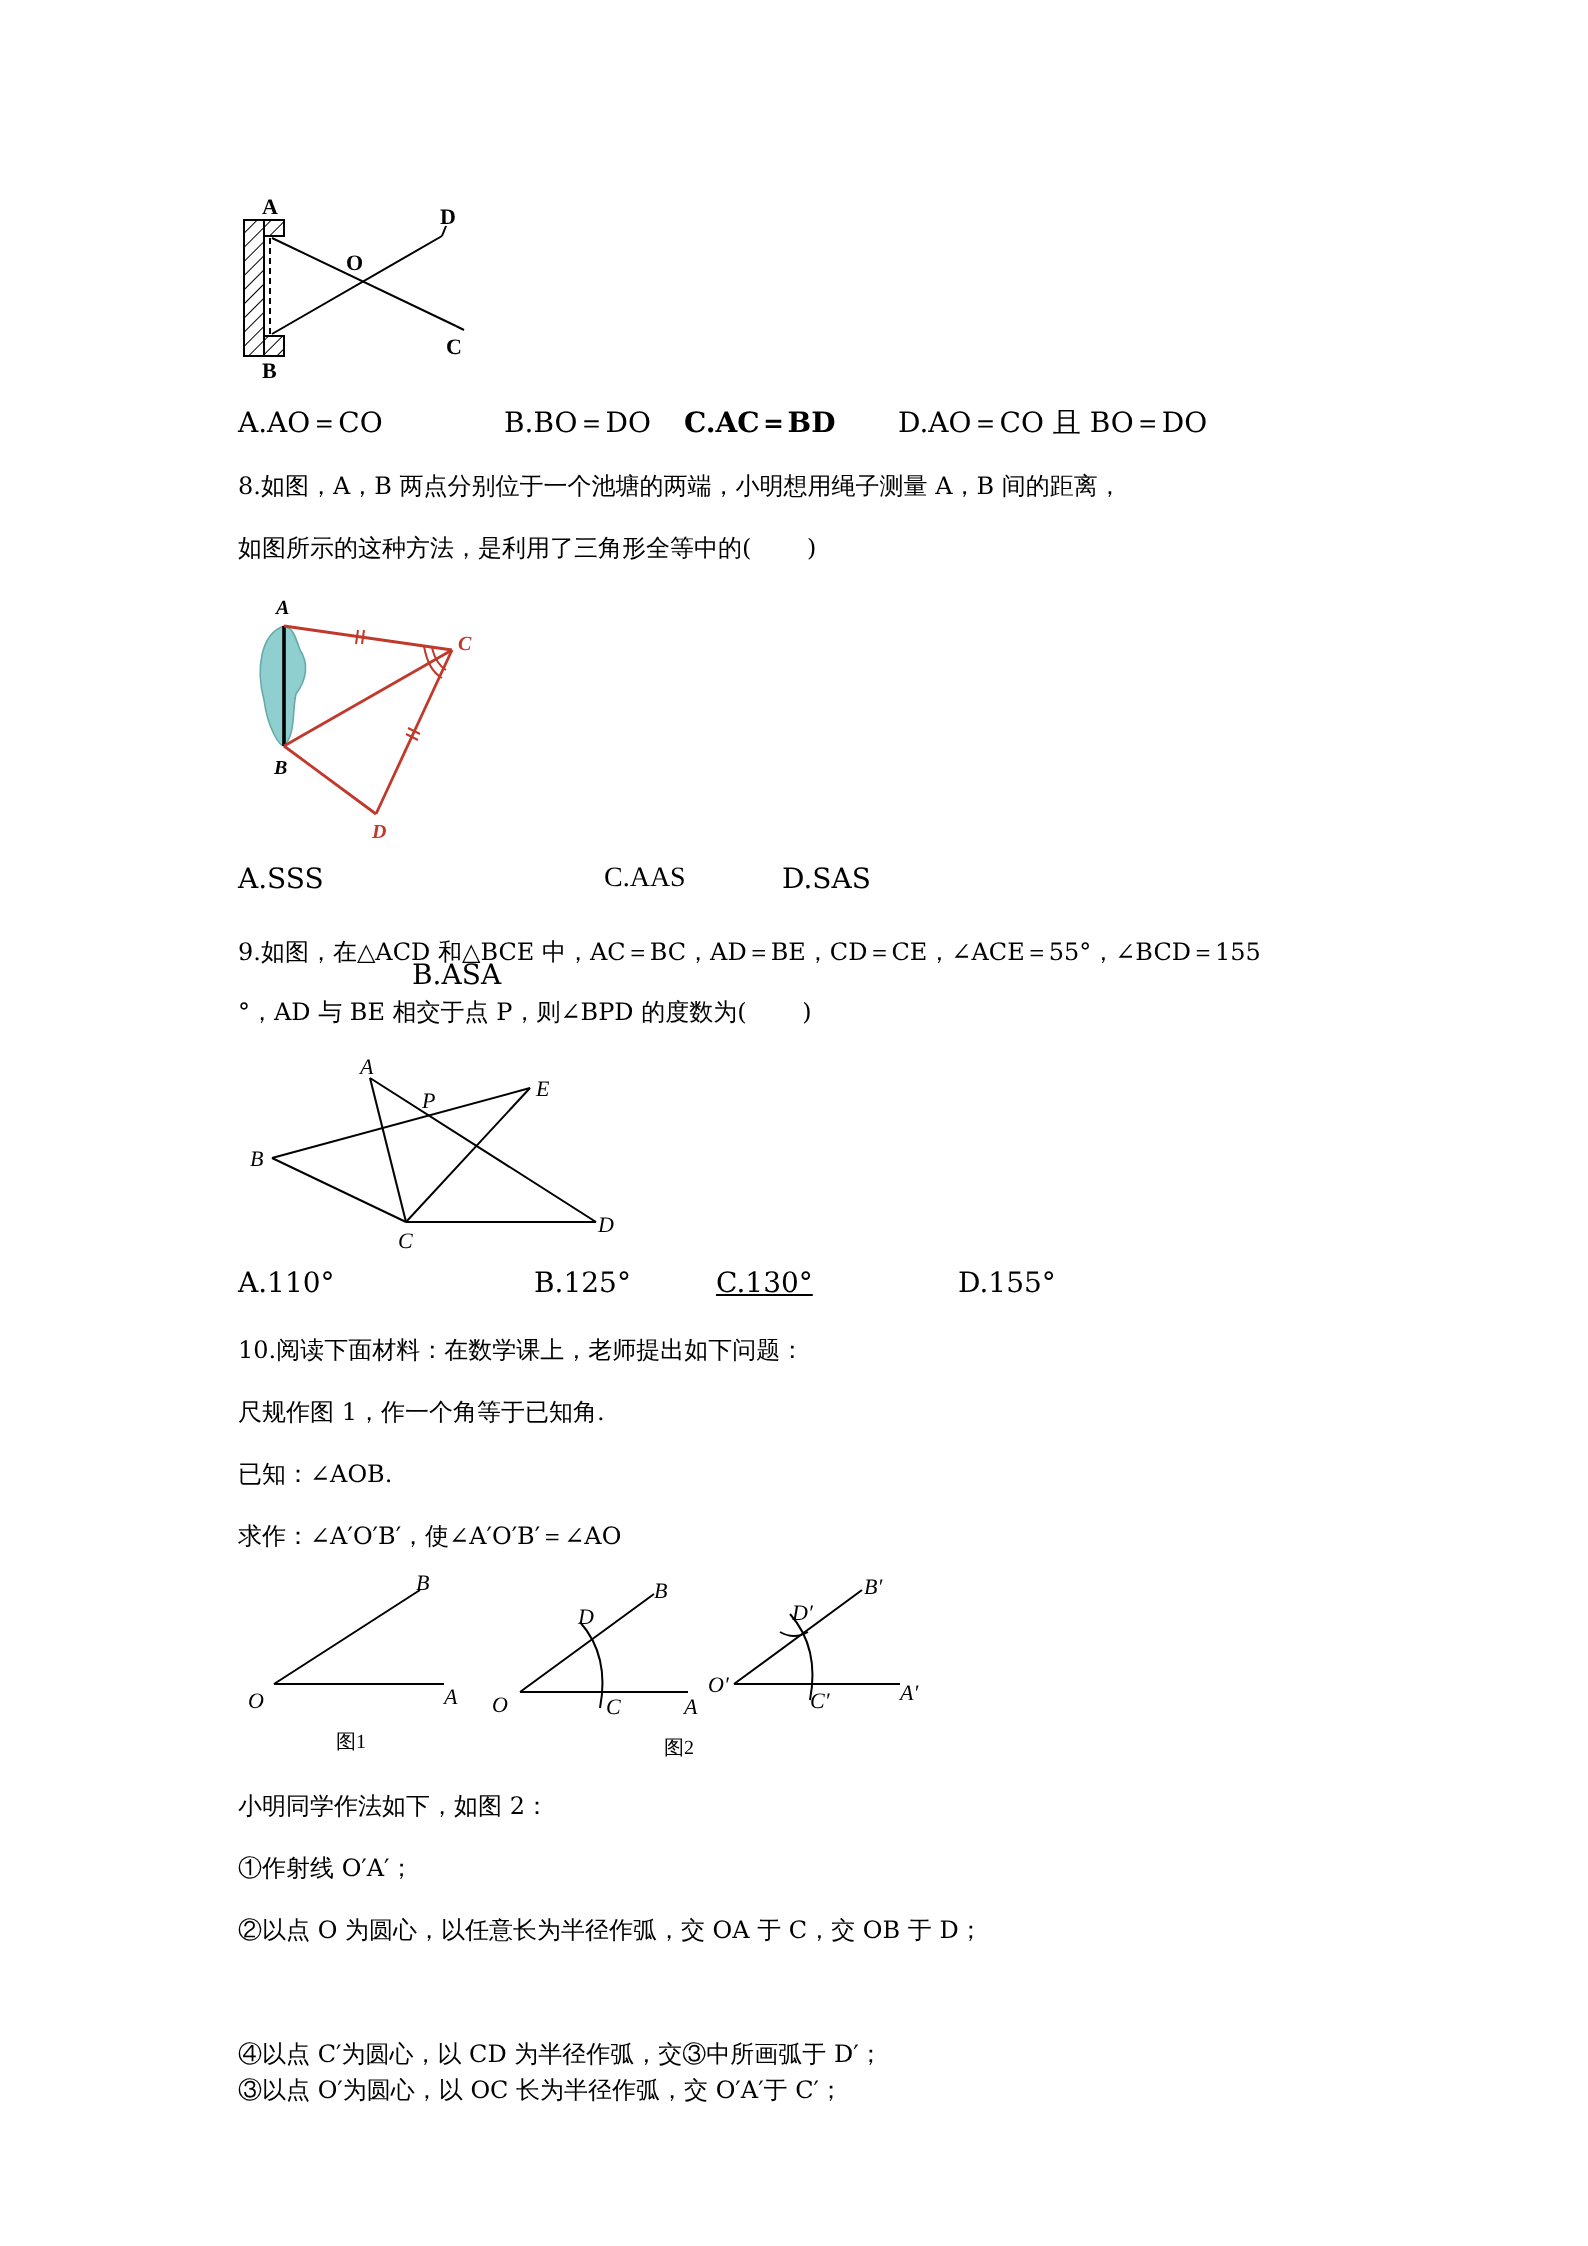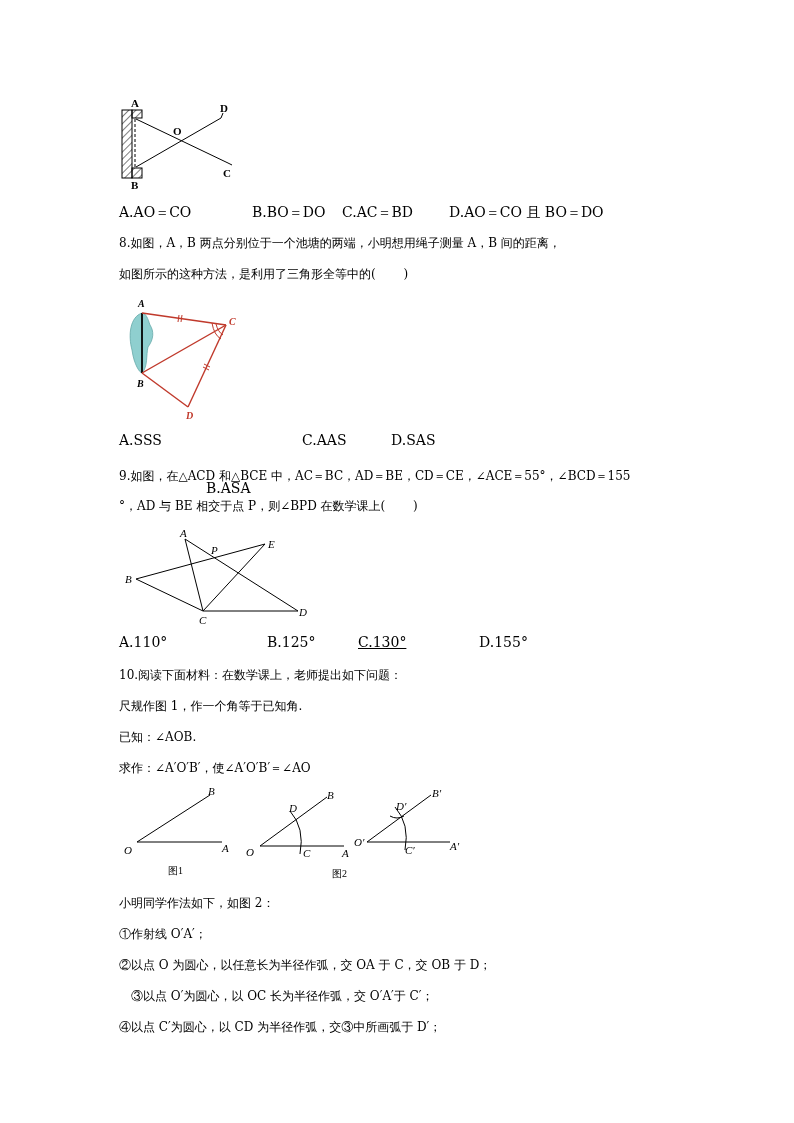--- a/index.html
+++ b/index.html
@@ -31,21 +31,21 @@
   <text x="16" y="12" font-size="11" font-weight="bold">A</text>
   <text x="16" y="94" font-size="11" font-weight="bold">B</text>
   <text x="58" y="40" font-size="11" font-weight="bold">O</text>
   <text x="105" y="17" font-size="11" font-weight="bold">D</text>
   <text x="108" y="82" font-size="11" font-weight="bold">C</text>
 </svg>
 
 <div class="opts" style="top:202px;">
   <span style="left:0;">A.AO＝CO</span>
   <span style="left:97px;margin-left:36px;">B.BO＝DO</span>
-  <span style="left:223px;">C.AC＝BD</span>
+  <span style="left:223px;font-weight:bold;">C.AC＝BD</span>
   <span style="left:330px;">D.AO＝CO 且 BO＝DO</span>
 </div>
 
 <div class="line" style="top:233px;">8.如图，A，B 两点分别位于一个池塘的两端，小明想用绳子测量 A，B 间的距离，</div>
 <div class="line" style="top:264px;">如图所示的这种方法，是利用了三角形全等中的(　　 )</div>
 
 <svg style="left:120px;top:295px;" width="130" height="125" viewBox="0 0 130 125">
   <path d="M22,18 C10,22 8,40 12,55 C14,70 20,78 22,78 C28,72 26,60 28,52 C34,44 34,36 30,30 C28,24 26,18 22,18 Z" fill="#8fcfcf" stroke="#6aa" stroke-width="0.8"></path>
   <line x1="22" y1="18" x2="22" y2="78" stroke="#000" stroke-width="1.8"></line>
   <line x1="22" y1="18" x2="106" y2="30" stroke="#c0392b" stroke-width="1.4"></line>
@@ -60,26 +60,26 @@
   <path d="M92,28 Q94,40 101,44" fill="none" stroke="#c0392b"></path>
   <text x="18" y="12" font-size="10" font-style="italic" font-weight="bold">A</text>
   <text x="17" y="92" font-size="10" font-style="italic" font-weight="bold">B</text>
   <text x="109" y="30" font-size="10" font-style="italic" font-weight="bold" fill="#c0392b">C</text>
   <text x="66" y="124" font-size="10" font-style="italic" font-weight="bold" fill="#c0392b">D</text>
 </svg>
 
 <div class="opts" style="top:430px;">
   <span style="left:0;">A.SSS</span>
   <span style="left:87px;margin-top:48px;">B.ASA</span>
-  <span style="left:183px;">C.AAS</span>
+  <span style="left:183px;font-family:Liberation Serif, serif;">C.AAS</span>
   <span style="left:272px;">D.SAS</span>
 </div>
 
 <div class="line" style="top:466px;">9.如图，在△ACD 和△BCE 中，AC＝BC，AD＝BE，CD＝CE，∠ACE＝55°，∠BCD＝155</div>
-<div class="line" style="top:496px;">°，AD 与 BE 相交于点 P，则∠BPD 在数学课上(　　 )</div>
+<div class="line" style="top:496px;">°，AD 与 BE 相交于点 P，则∠BPD 的度数为(　　 )</div>
 
 <svg style="left:115px;top:525px;" width="210" height="100" viewBox="0 0 210 100">
   <line x1="70" y1="14" x2="88" y2="86" stroke="#000"></line>
   <line x1="70" y1="14" x2="183" y2="86" stroke="#000"></line>
   <line x1="21" y1="54" x2="150" y2="19" stroke="#000"></line>
   <line x1="21" y1="54" x2="88" y2="86" stroke="#000"></line>
   <line x1="88" y1="86" x2="150" y2="19" stroke="#000"></line>
   <line x1="88" y1="86" x2="183" y2="86" stroke="#000"></line>
   <text x="65" y="12" font-size="11" font-style="italic">A</text>
   <text x="96" y="29" font-size="11" font-style="italic">P</text>
@@ -127,14 +127,14 @@
   <text x="317" y="17" font-size="11" font-style="italic">B′</text>
   <text x="281" y="30" font-size="11" font-style="italic">D′</text>
   <text x="239" y="66" font-size="11" font-style="italic">O′</text>
   <text x="290" y="74" font-size="11" font-style="italic">C′</text>
   <text x="335" y="70" font-size="11" font-style="italic">A′</text>
 </svg>
 
 <div class="line" style="top:893px;">小明同学作法如下，如图 2：</div>
 <div class="line" style="top:924px;">①作射线 O′A′；</div>
 <div class="line" style="top:955px;">②以点 O 为圆心，以任意长为半径作弧，交 OA 于 C，交 OB 于 D；</div>
-<div class="line" style="top:986px;margin-left:12px;">③以点 O′为圆心，以 OC 长为半径作弧，交 O′A′于 C′；</div>
+<div class="line" style="top:1035px;">③以点 O′为圆心，以 OC 长为半径作弧，交 O′A′于 C′；</div>
 <div class="line" style="top:1017px;">④以点 C′为圆心，以 CD 为半径作弧，交③中所画弧于 D′；</div>
 
 </body></html>

